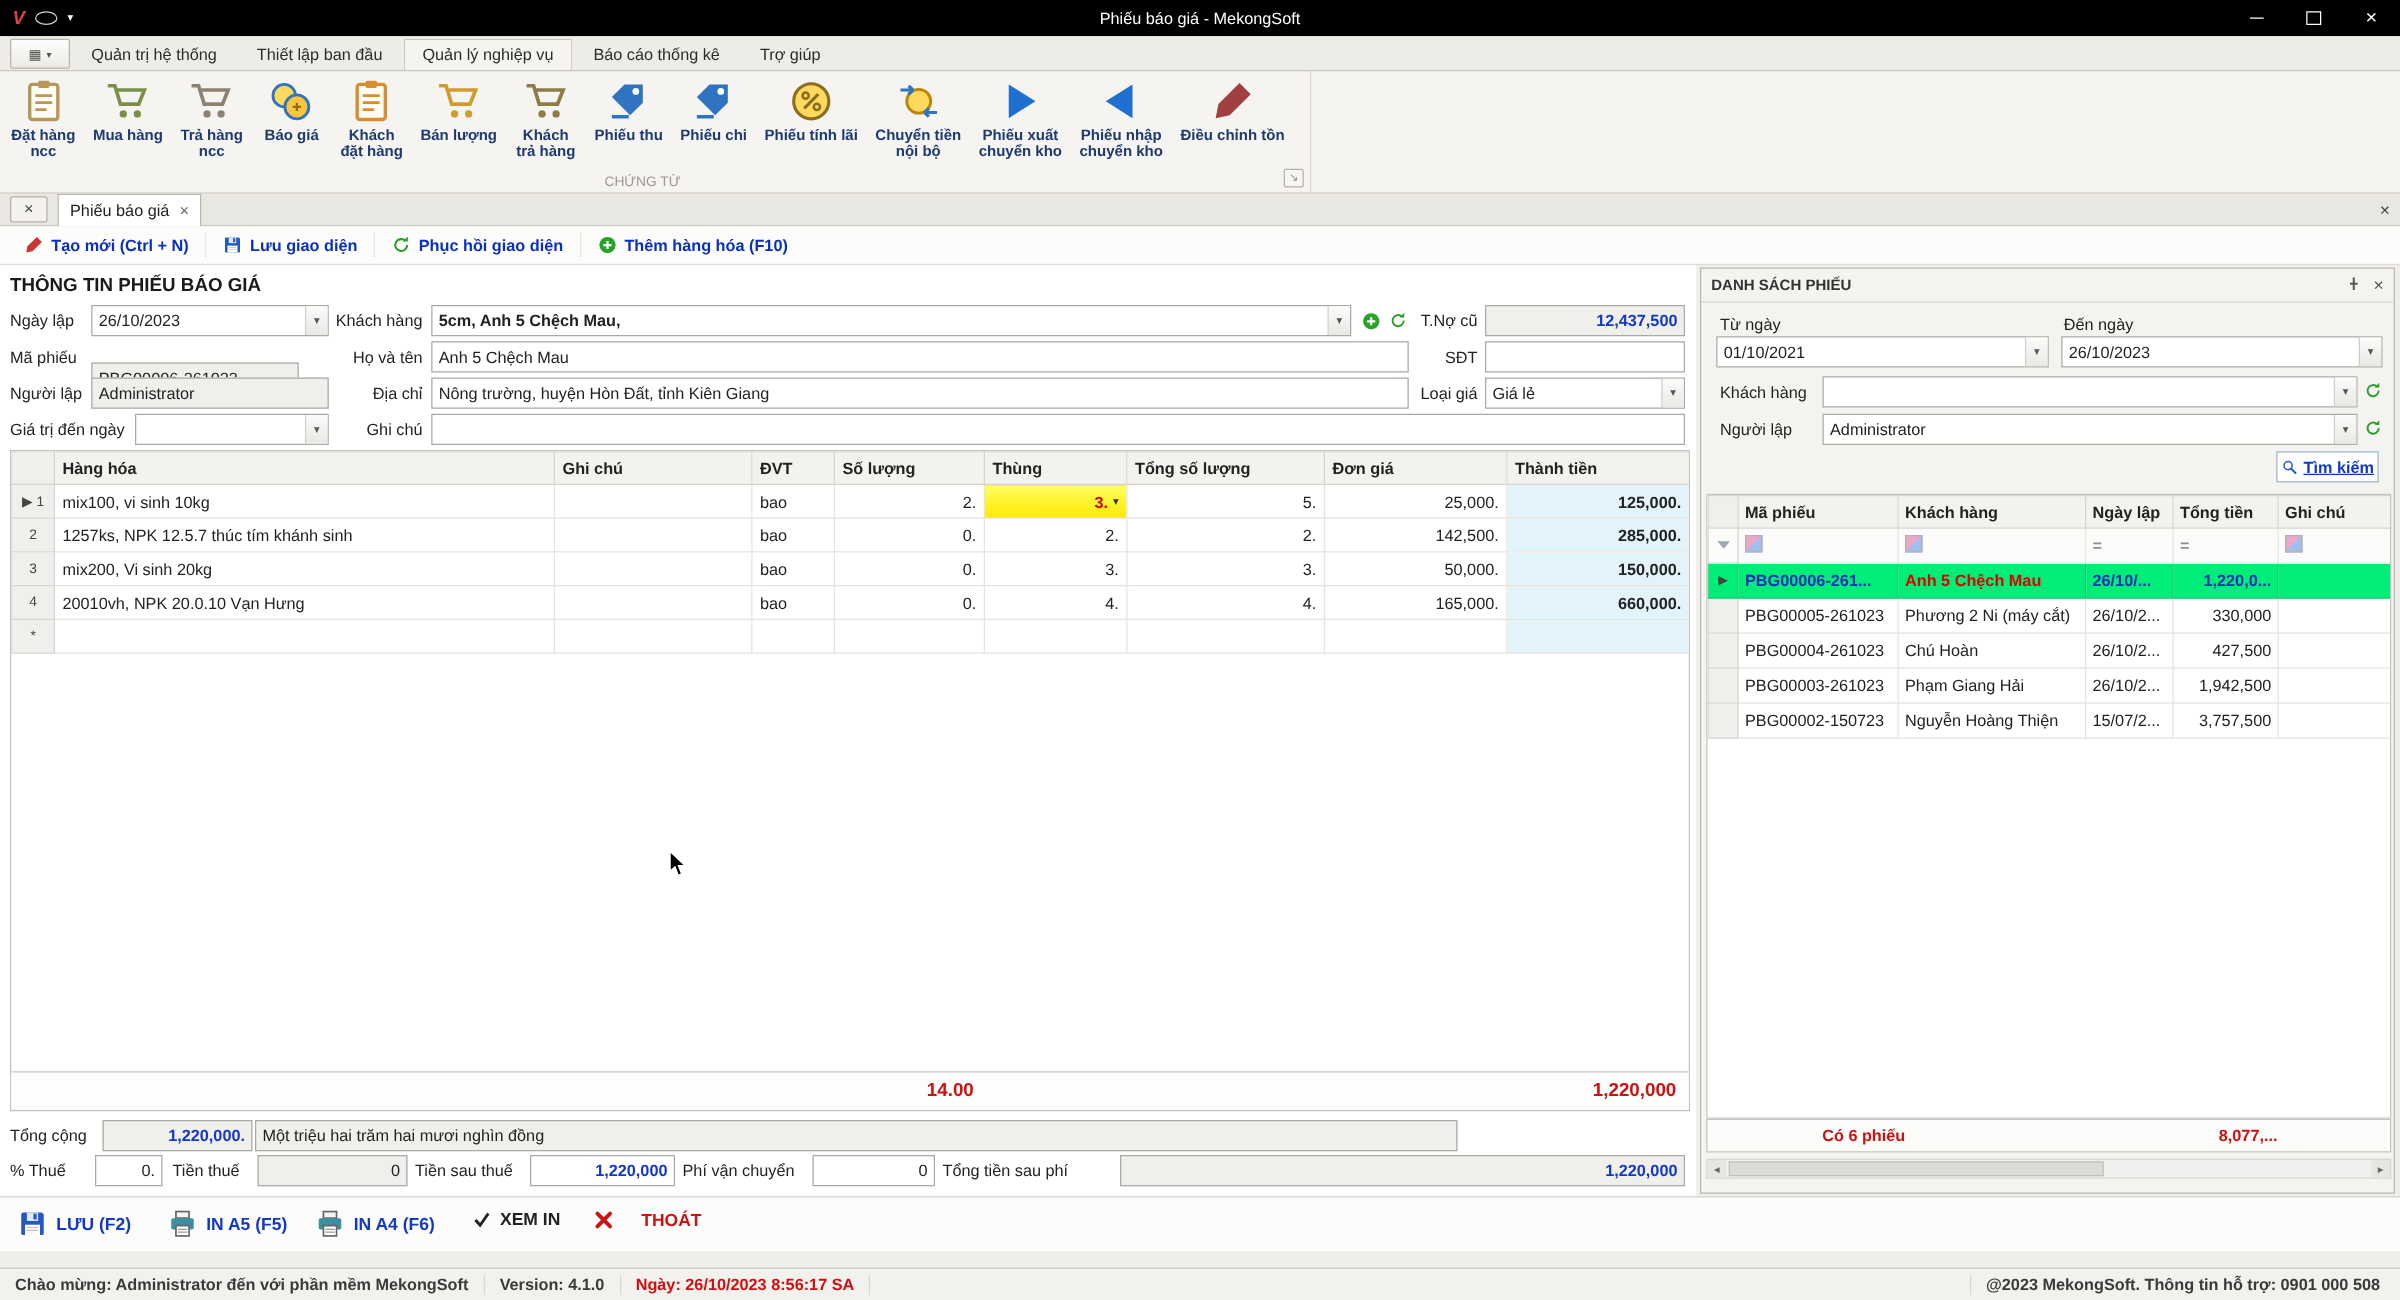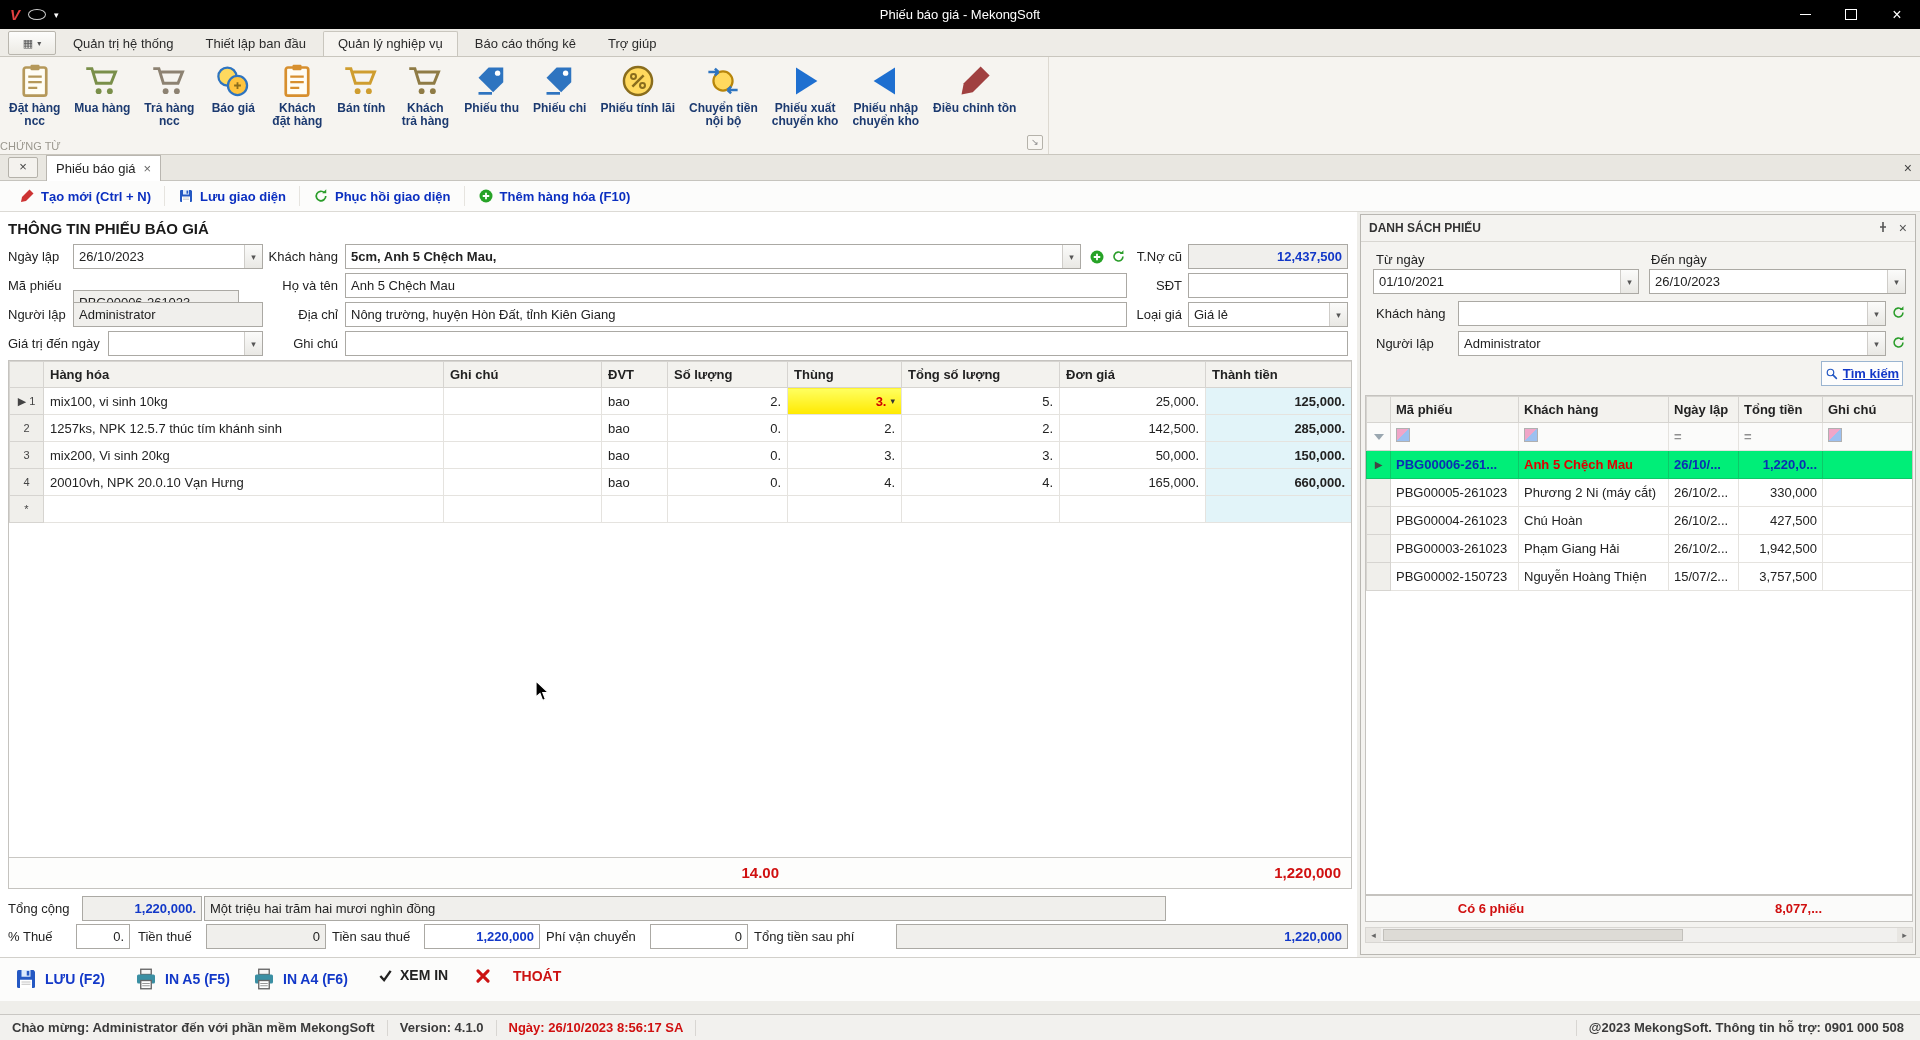--- a/index.html
+++ b/index.html
@@ -26,21 +26,21 @@
   #app-menu{width:46px;height:22px;margin-bottom:1px;border:1px solid #b9b6ae;border-radius:2px;background:linear-gradient(#fdfdfc,#eceae4);display:flex;align-items:center;justify-content:center;gap:4px;font-size:11px;color:#555;}
   .rtab{padding:4px 14px 5px 14px;font-size:13px;color:#2b2b2b;border:1px solid transparent;border-bottom:none;white-space:nowrap;}
   .rtab.active{background:#f6f4f0;border-color:#c9c6be;border-radius:2px 2px 0 0;}
 
   
   #ribbon{position:absolute;left:0;top:56px;width:1920px;height:99px;background:#f6f4f0;border-top:1px solid #c9c6be;border-bottom:1px solid #c9c6be;box-sizing:border-box;}
   #ribbon-group{position:absolute;left:0;top:0;width:1048px;height:97px;border-right:1px solid #ddd9d1;}
   #ribbon-buttons{position:absolute;left:2px;top:2px;display:flex;align-items:flex-start;}
   .rbtn{display:flex;flex-direction:column;align-items:center;padding:4px 7px 2px 7px;min-width:50px;border-radius:2px;}
   .rlabel{margin-top:3px;font-size:12px;font-weight:bold;color:#1c3a70;text-align:center;line-height:13px;white-space:pre-line;}
-  .group-caption{position:absolute;bottom:2px;left:0;right:20px;font-size:11px;color:#9b988f;}
+  .group-caption{position:absolute;bottom:2px;left:0;right:20px;text-align:center;font-size:11px;color:#9b988f;}
   .launcher{position:absolute;right:5px;bottom:4px;width:14px;height:13px;border:1px solid #b5b2aa;background:#f8f6f2;color:#888;font-size:9px;line-height:12px;text-align:center;border-radius:2px;}
 
   
   #doctabs{position:absolute;left:0;top:155px;width:1920px;height:26px;background:#e9e7e1;border-bottom:1px solid #c6c4be;box-sizing:border-box;display:flex;align-items:center;padding-left:8px;}
   .dt-close{width:28px;height:19px;border:1px solid #b5b2aa;background:#f4f2ee;color:#444;text-align:center;line-height:17px;font-size:13px;border-radius:2px;}
   .dt-tab{margin-left:8px;height:25px;background:#fff;border:1px solid #b9b6b0;border-bottom:none;display:flex;align-items:center;gap:8px;padding:0 9px;font-size:13px;color:#222;}
   .dt-x{color:#666;font-size:13px;}
   .dt-far-close{margin-left:auto;margin-right:8px;color:#444;font-size:14px;}
 
   
@@ -265,21 +265,21 @@
           <svg class="svgi" style="width: 36px; height: 36px; color: rgb(215, 143, 46);">
             <use href="#sym-doc"></use>
           </svg>
           <div class="rlabel">Khách
 đặt hàng</div>
         </div>
         <div class="rbtn">
           <svg class="svgi" style="width: 36px; height: 36px; color: rgb(207, 157, 47);">
             <use href="#sym-cart"></use>
           </svg>
-          <div class="rlabel">Bán tính</div>
+          <div class="rlabel">Bán lượng</div>
         </div>
         <div class="rbtn">
           <svg class="svgi" style="width: 36px; height: 36px; color: rgb(143, 123, 69);">
             <use href="#sym-cart"></use>
           </svg>
           <div class="rlabel">Khách
 trả hàng</div>
         </div>
         <div class="rbtn">
           <svg class="svgi" style="width: 36px; height: 36px; color: rgb(46, 116, 192);">

